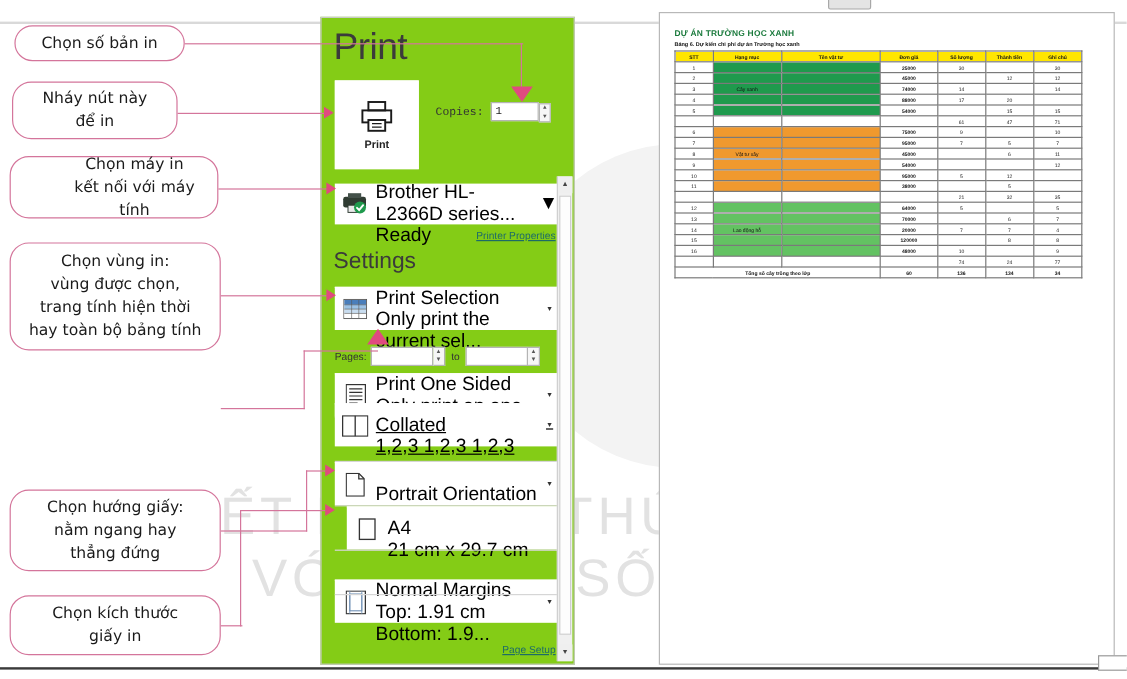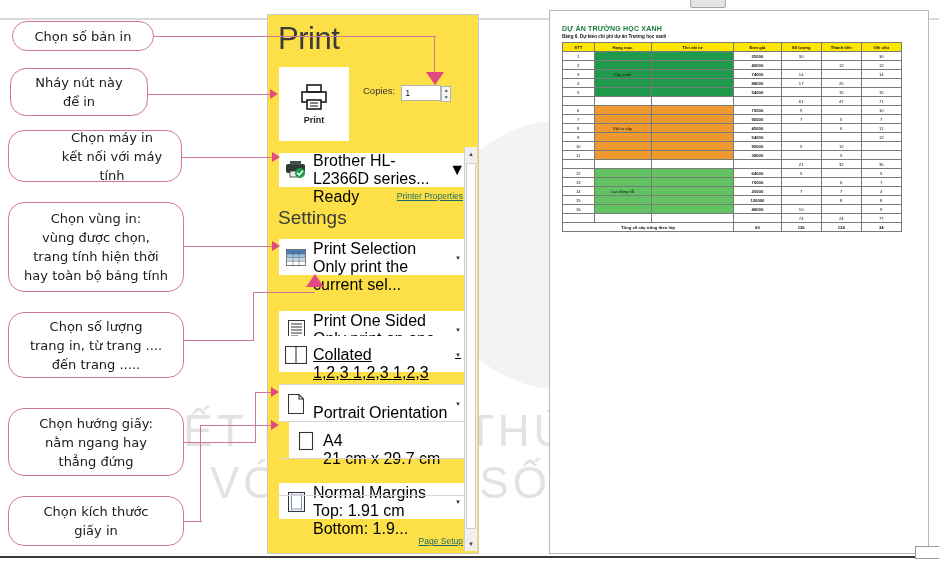--- a/index.html
+++ b/index.html
@@ -64,41 +64,41 @@
   .arrow-u{
     position:absolute;width:0;height:0;z-index:7;
     border-left:9px solid transparent;
     border-right:9px solid transparent;
     border-bottom:13px solid #e04a80;
   }
 
   
   .print-pane{
     position:absolute;left:267px;top:14px;width:212px;height:540px;
-    background:#fde047;
+    background:#84cc16;
     border:1px solid #c9c9c9;
     box-sizing:border-box;
     z-index:3;
     overflow:hidden;
     font-family:"Liberation Sans", sans-serif;
   }
   .print-title{
     position:absolute;left:10px;top:6px;
     font-size:31px;color:#3b3b3b;font-weight:400;
     letter-spacing:-0.5px;
     font-family:"Liberation Sans", sans-serif;
   }
   .print-btn{
     position:absolute;left:11px;top:52px;width:68px;height:72px;
     background:#ffffff;border:1px solid #ffffff;
     display:flex;flex-direction:column;align-items:center;justify-content:center;
   }
   .print-btn .lbl{font-size:9px;color:#222;margin-top:4px;font-weight:bold;}
   .copies-row{
-    position:absolute;left:95px;top:70px;display:flex;align-items:flex-start;
+    position:absolute;left:95px;top:70px;display:flex;align-items:center;font-family:Liberation Mono, monospace;
   }
   .copies-lbl{font-size:9.5px;color:#333;margin-right:6px;}
   .spin{
     width:40px;height:16px;background:#fff;border:1px solid #b4b4b4;
     font-size:9px;color:#222;display:flex;align-items:center;padding-left:3px;
     box-sizing:border-box;position:relative;
   }
   .spin .sarrows{
     position:absolute;right:-11px;top:0;width:10px;height:16px;
     border:1px solid #b4b4b4;background:#f6f6f6;box-sizing:border-box;
@@ -250,23 +250,20 @@
   </div>
 
   <div class="callout" style="left:8px;top:130px;width:174px;height:52px;padding-left:40px;">
     <span>Chọn máy in<br>kết nối với máy tính</span>
   </div>
 
   <div class="callout" style="left:8px;top:202px;width:176px;height:90px;">
     <span>Chọn vùng in:<br>vùng được chọn,<br>trang tính hiện thời<br>hay toàn bộ bảng tính</span>
   </div>
 
-  <div class="callout" style="left:8px;top:312px;width:176px;height:66px;">
-    <span>Chọn số lượng<br>trang in, từ trang ....<br>đến trang .....</span>
-  </div>
 
   <div class="callout" style="left:8px;top:408px;width:176px;height:68px;">
     <span>Chọn hướng giấy:<br>nằm ngang hay<br>thẳng đứng</span>
   </div>
 
   <div class="callout" style="left:8px;top:496px;width:176px;height:50px;">
     <span>Chọn kích thước<br>giấy in</span>
   </div>
 
   <div class="print-pane">
@@ -331,20 +328,38 @@
             <line x1="1" y1="5" x2="19" y2="5"></line>
               <line x1="1" y1="8.6" x2="19" y2="8.6"></line>
               <line x1="1" y1="12.2" x2="19" y2="12.2"></line>
           </g>
         </svg>
       </div>
       <div class="txt"><br>        Print Selection<br>        Only print the current sel...<br>      </div>
       <div class="caret">▼</div>
     </div>
 
+    <div class="pages-row">
+      <div class="pages-lbl">Pages:</div>
+      <div class="pg-field">
+        <span style="font-size:8px;padding-left:3px;display:block;line-height:14px;"></span>
+      </div>
+      <div class="pg-sp">
+          <span>▲</span>
+          <span>▼</span>
+        </div>
+      <div class="to-lbl">to</div>
+      <div class="pg-field">
+        <span style="font-size:8px;padding-left:3px;display:block;line-height:14px;"></span>
+      </div>
+      <div class="pg-sp">
+          <span>▲</span>
+          <span>▼</span>
+        </div>
+    </div>
 
     <div class="sel-row" style="top:296px;height:36px;">
       <div class="ico">
         <svg width="17" height="20" viewBox="0 0 17 20">
           <rect x="0.5" y="0.5" width="16" height="19" fill="#fff" stroke="#333" stroke-width="1"></rect>
           <g stroke="#333" stroke-width="1">
             <line x1="3" y1="4" x2="14" y2="4"></line>
               <line x1="3" y1="7" x2="14" y2="7"></line>
             <line x1="3" y1="10" x2="14" y2="10"></line>
               <line x1="3" y1="13" x2="14" y2="13"></line>

